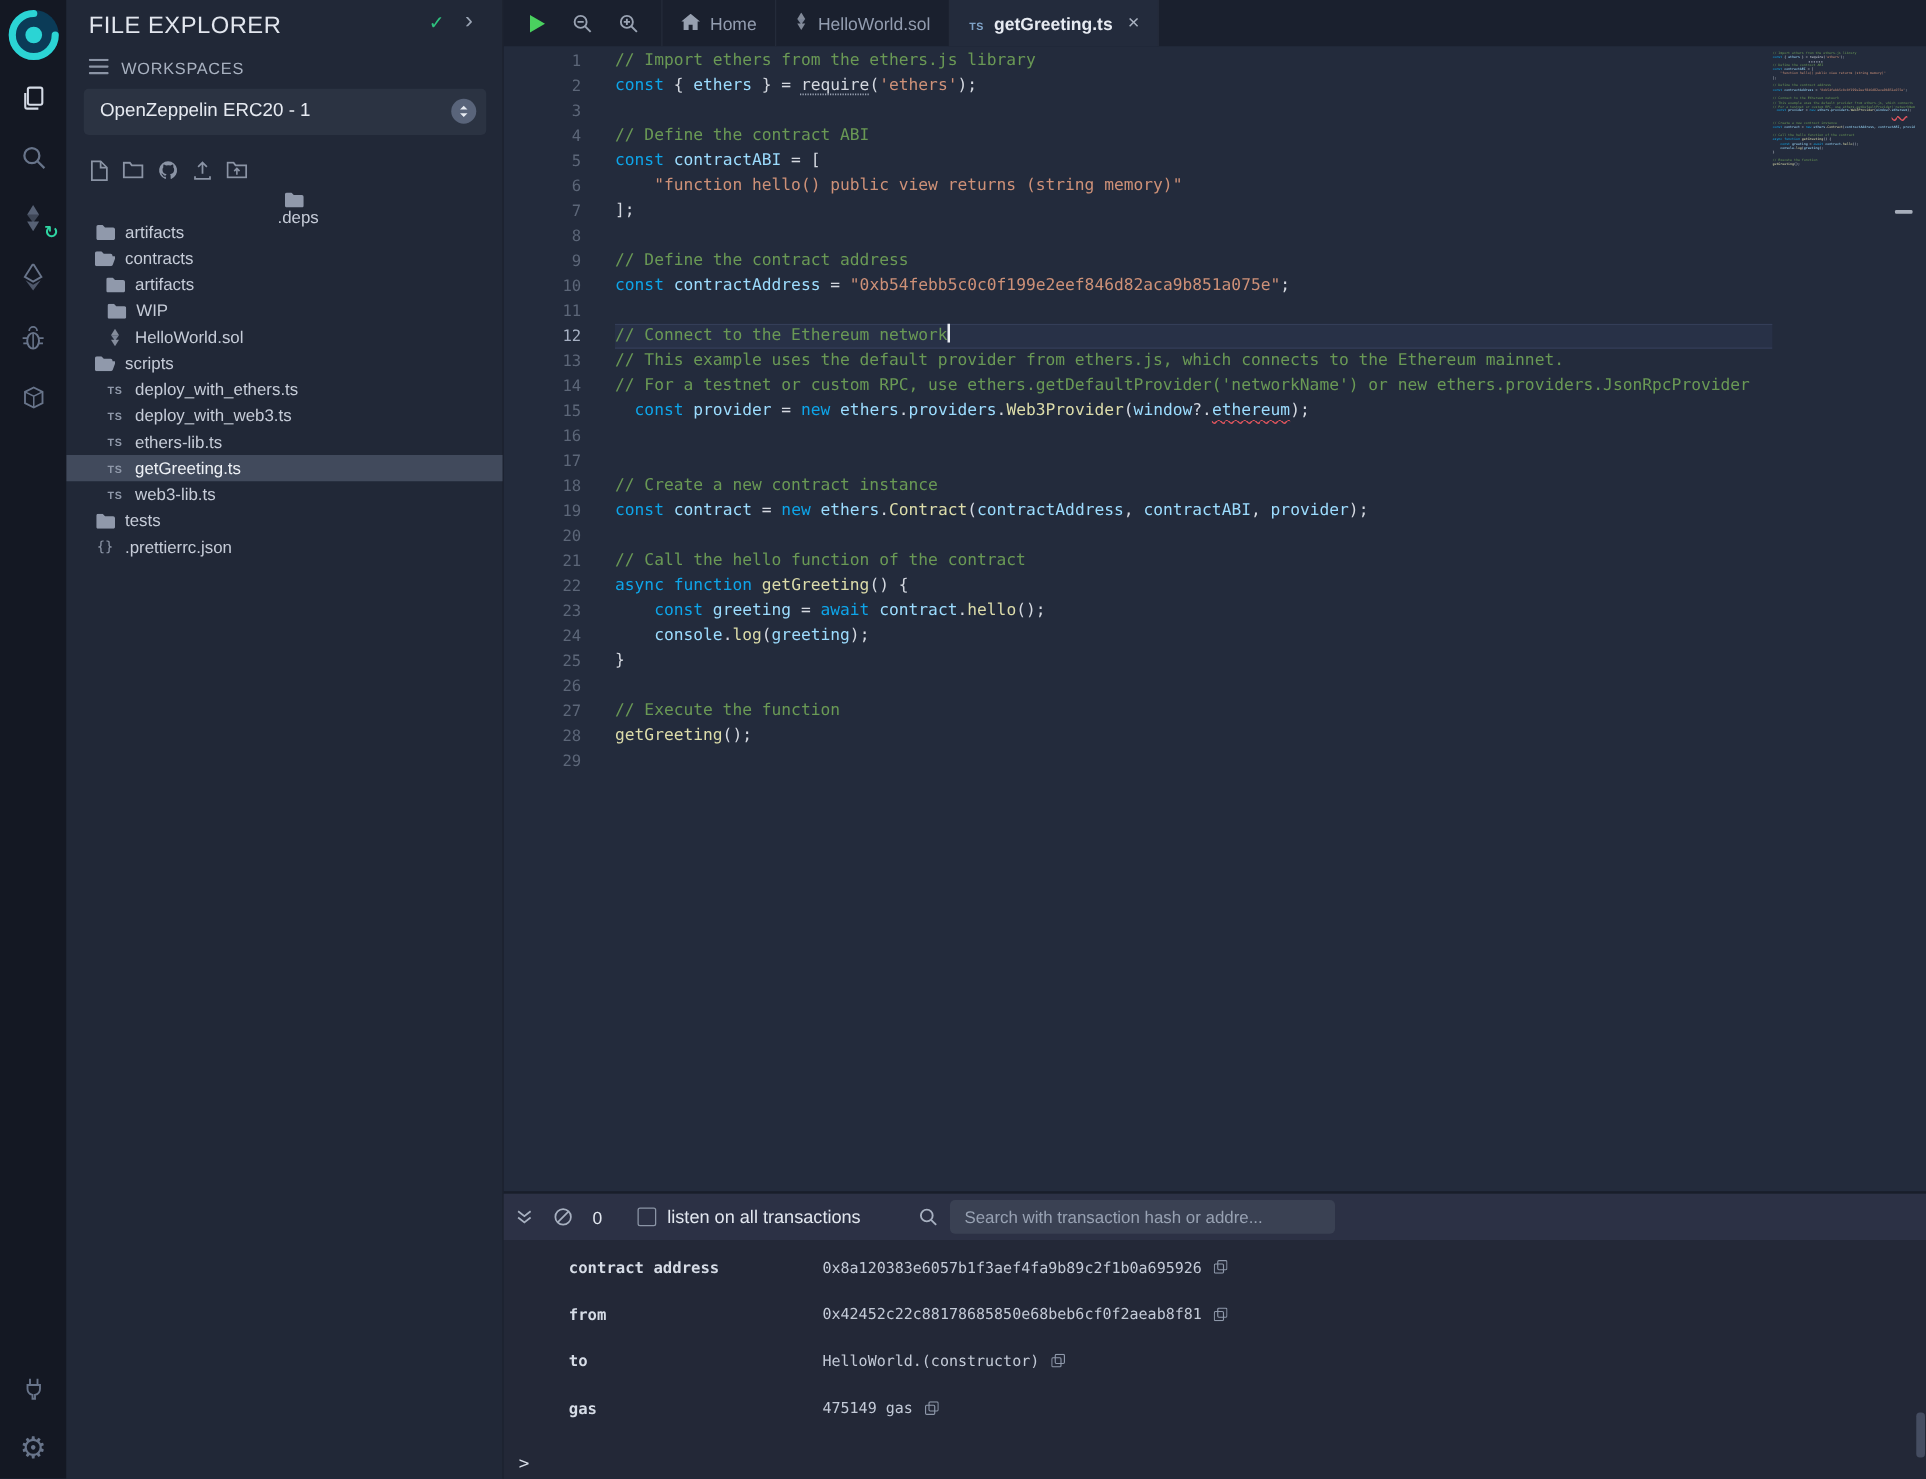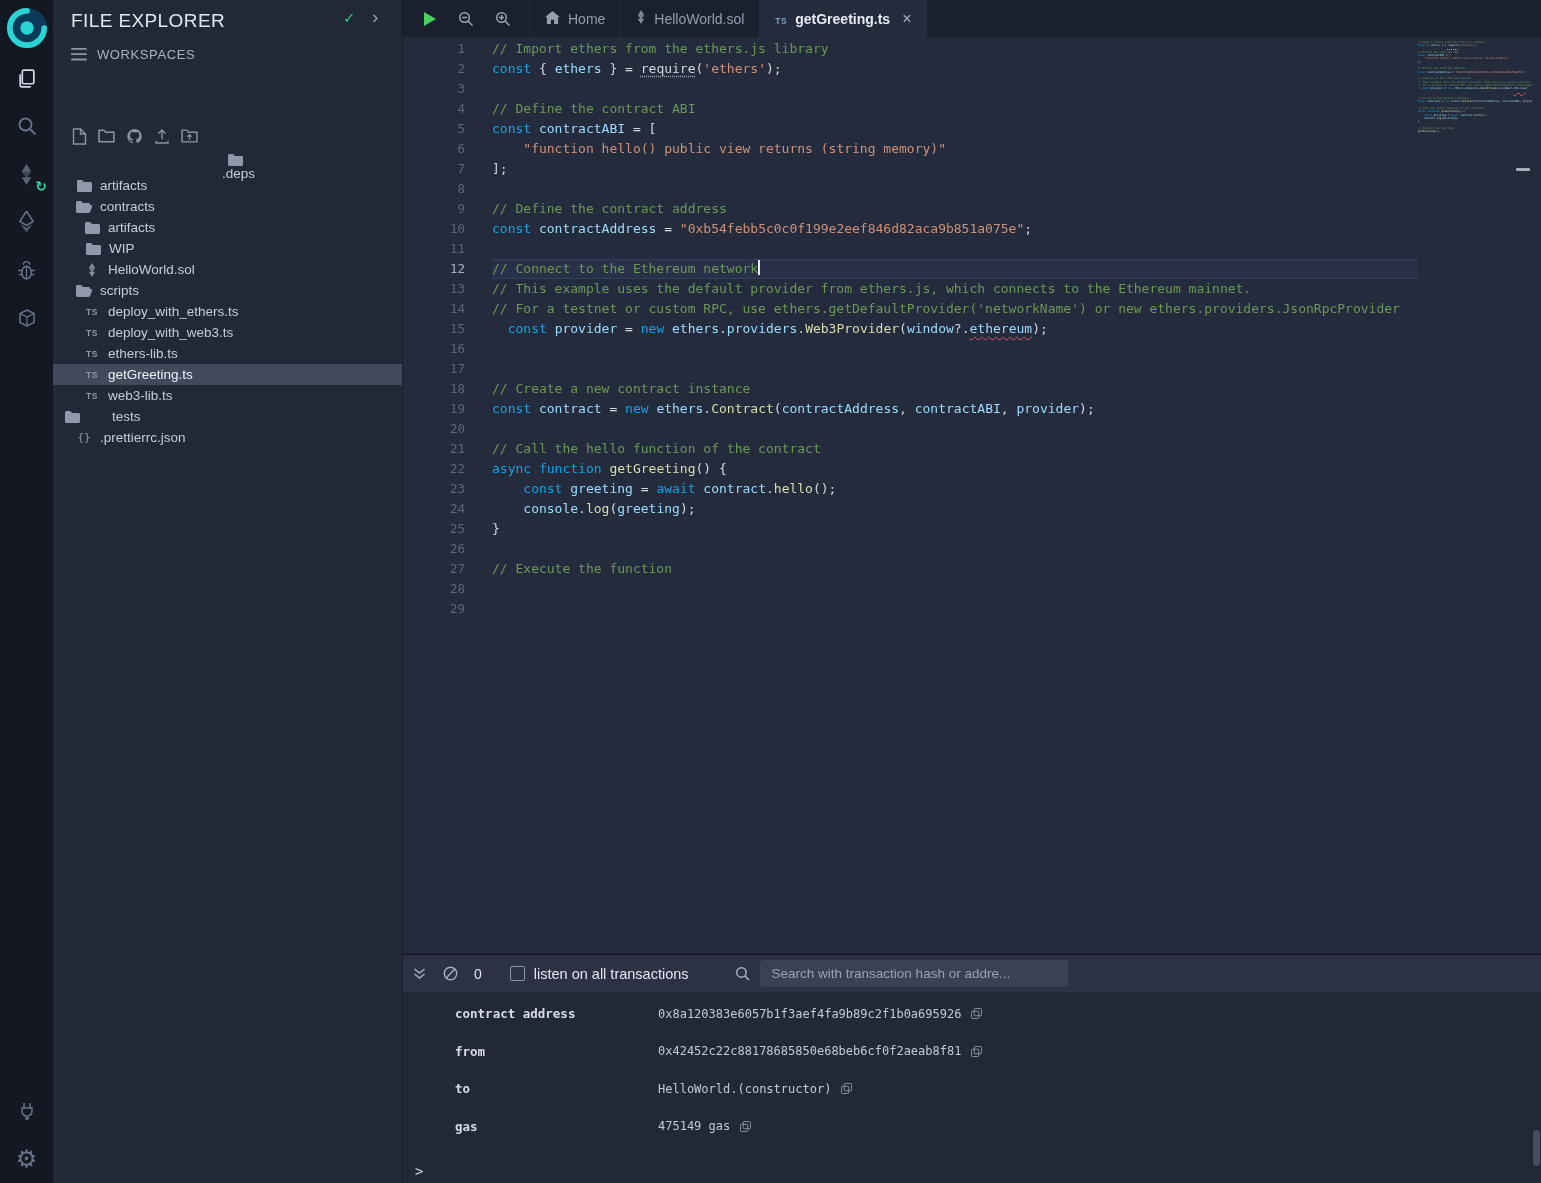--- a/index.html
+++ b/index.html
@@ -179,20 +179,28 @@
         <svg width="16" height="13" viewBox="0 0 16 13">
             <g fill="#8b94a5">
               <rect y="0" width="16" height="1.8" rx=".9"></rect>
               <rect y="5.3" width="16" height="1.8" rx=".9"></rect>
               <rect y="10.6" width="16" height="1.8" rx=".9"></rect>
             </g>
           </svg>
       </span>
       <span class="ws-label">WORKSPACES</span>
     </div>
+    <div class="ws-select">
+      <span class="ws-name">OpenZeppelin ERC20 - 1</span>
+      <span class="ws-badge">
+        <svg width="10" height="12" viewBox="0 0 10 12">
+            <path d="M2 4.5L5 1.5l3 3z M2 7.5l3 3 3-3z" fill="#e6eaf1"></path>
+          </svg>
+      </span>
+    </div>
     <div class="fe-toolbar" id="fe-toolbar">
         <span class="fe-tool">
           <svg width="15" height="17" viewBox="0 0 14 17">
             <path d="M1 1h7l5 5v10H1z" fill="none" stroke="currentColor" stroke-width="1.4"></path>
             <path d="M8 1v5h5" fill="none" stroke="currentColor" stroke-width="1.4"></path>
           </svg>
         </span>
         <span class="fe-tool">
           <svg width="17" height="14" viewBox="0 0 16 13">
             <path d="M1 1h4.5L7 3h8v9H1z" fill="none" stroke="currentColor" stroke-width="1.4"></path>
@@ -298,21 +306,21 @@
             <span class="ts-badge">TS</span>
           </span>
           <span class="tree-label">getGreeting.ts</span>
         </div>
         <div class="tree-row" style="padding-left: 30px;">
           <span class="tree-icon">
             <span class="ts-badge">TS</span>
           </span>
           <span class="tree-label">web3-lib.ts</span>
         </div>
-        <div class="tree-row" style="padding-left: 10px; gap: 24px;">
+        <div class="tree-row" style="padding-left: 22px;">
           <span class="tree-icon">
             <svg width="15" height="12" viewBox="0 0 15 12">
               <path d="M0 1.5C0 .7.7 0 1.5 0h3.6L7 2h6.5c.8 0 1.5.7 1.5 1.5v7c0 .8-.7 1.5-1.5 1.5h-12C.7 12 0 11.3 0 10.5z" fill="#9099ab"></path>
             </svg>
           </span>
           <span class="tree-label">tests</span>
         </div>
         <div class="tree-row" style="padding-left: 22px;">
           <span class="tree-icon">
             <span class="json-badge">{}</span>
@@ -420,20 +428,21 @@
           <div class="code-line"><span class="tk-cm">// Create a new contract instance</span></div>
           <div class="code-line"><span class="tk-kw">const</span><span class="tk-pl"> </span><span class="tk-var">contract</span><span class="tk-pl"> = </span><span class="tk-kw">new</span><span class="tk-pl"> </span><span class="tk-var">ethers</span><span class="tk-pl">.</span><span class="tk-fn">Contract</span><span class="tk-pl">(</span><span class="tk-var">contractAddress</span><span class="tk-pl">, </span><span class="tk-var">contractABI</span><span class="tk-pl">, </span><span class="tk-var">provider</span><span class="tk-pl">);</span></div>
           <div class="code-line"></div>
           <div class="code-line"><span class="tk-cm">// Call the hello function of the contract</span></div>
           <div class="code-line"><span class="tk-kw">async</span><span class="tk-pl"> </span><span class="tk-kw">function</span><span class="tk-pl"> </span><span class="tk-fn">getGreeting</span><span class="tk-pl">() {</span></div>
           <div class="code-line"><span class="tk-pl">    </span><span class="tk-kw">const</span><span class="tk-pl"> </span><span class="tk-var">greeting</span><span class="tk-pl"> = </span><span class="tk-kw">await</span><span class="tk-pl"> </span><span class="tk-var">contract</span><span class="tk-pl">.</span><span class="tk-fn">hello</span><span class="tk-pl">();</span></div>
           <div class="code-line"><span class="tk-pl">    </span><span class="tk-var">console</span><span class="tk-pl">.</span><span class="tk-fn">log</span><span class="tk-pl">(</span><span class="tk-var">greeting</span><span class="tk-pl">);</span></div>
           <div class="code-line"><span class="tk-pl">}</span></div>
           <div class="code-line"></div>
           <div class="code-line"><span class="tk-cm">// Execute the function</span></div>
+          <div class="code-line"><span class="tk-fn">getGreeting</span><span class="tk-pl">();</span></div>
           <div class="code-line"></div>
         </div>
       <div class="minimap" id="minimap">
           <div class="code-line"><span class="tk-cm">// Import ethers from the ethers.js library</span></div>
           <div class="code-line"><span class="tk-kw">const</span><span class="tk-pl"> { </span><span class="tk-var">ethers</span><span class="tk-pl"> } = </span><span class="tk-hint">require</span><span class="tk-pl">(</span><span class="tk-str">'ethers'</span><span class="tk-pl">);</span></div>
           <div class="code-line"></div>
           <div class="code-line"><span class="tk-cm">// Define the contract ABI</span></div>
           <div class="code-line"><span class="tk-kw">const</span><span class="tk-pl"> </span><span class="tk-var">contractABI</span><span class="tk-pl"> = [</span></div>
           <div class="code-line"><span class="tk-pl">    </span><span class="tk-str">"function hello() public view returns (string memory)"</span></div>
           <div class="code-line"><span class="tk-pl">];</span></div>

